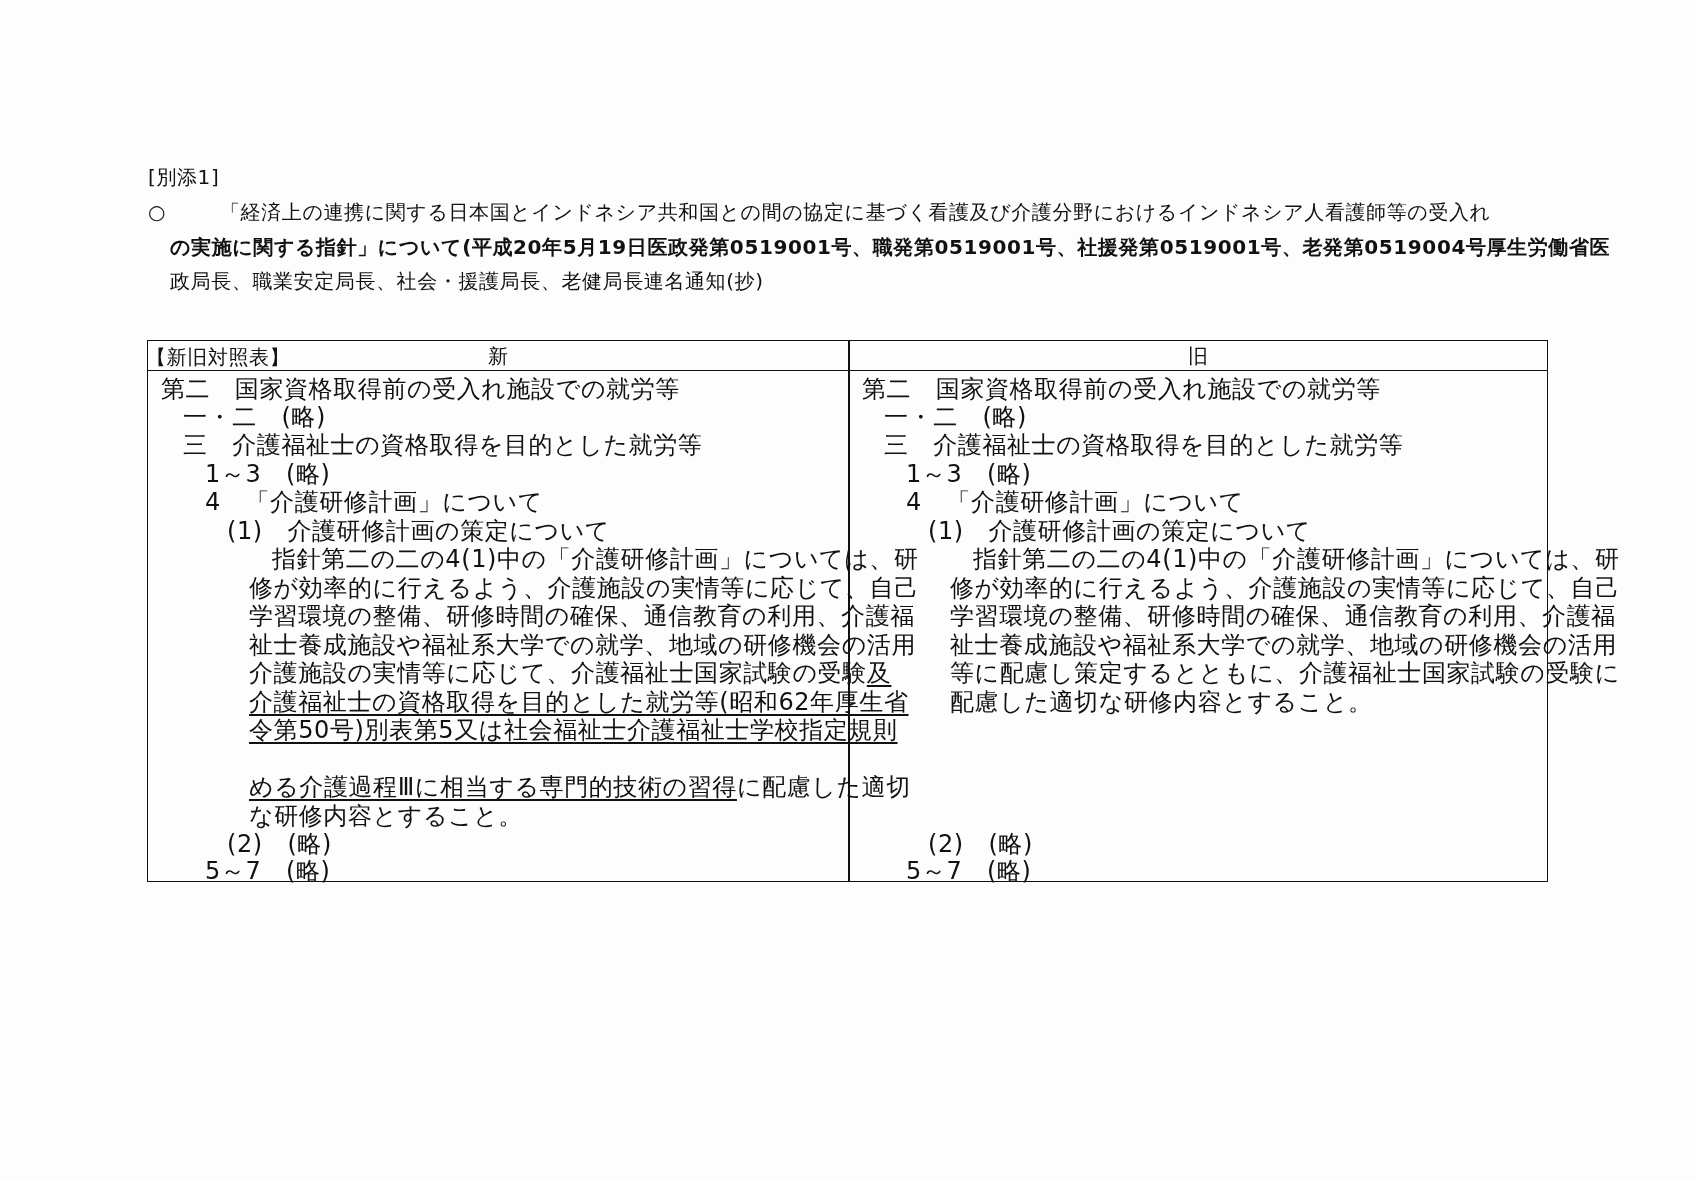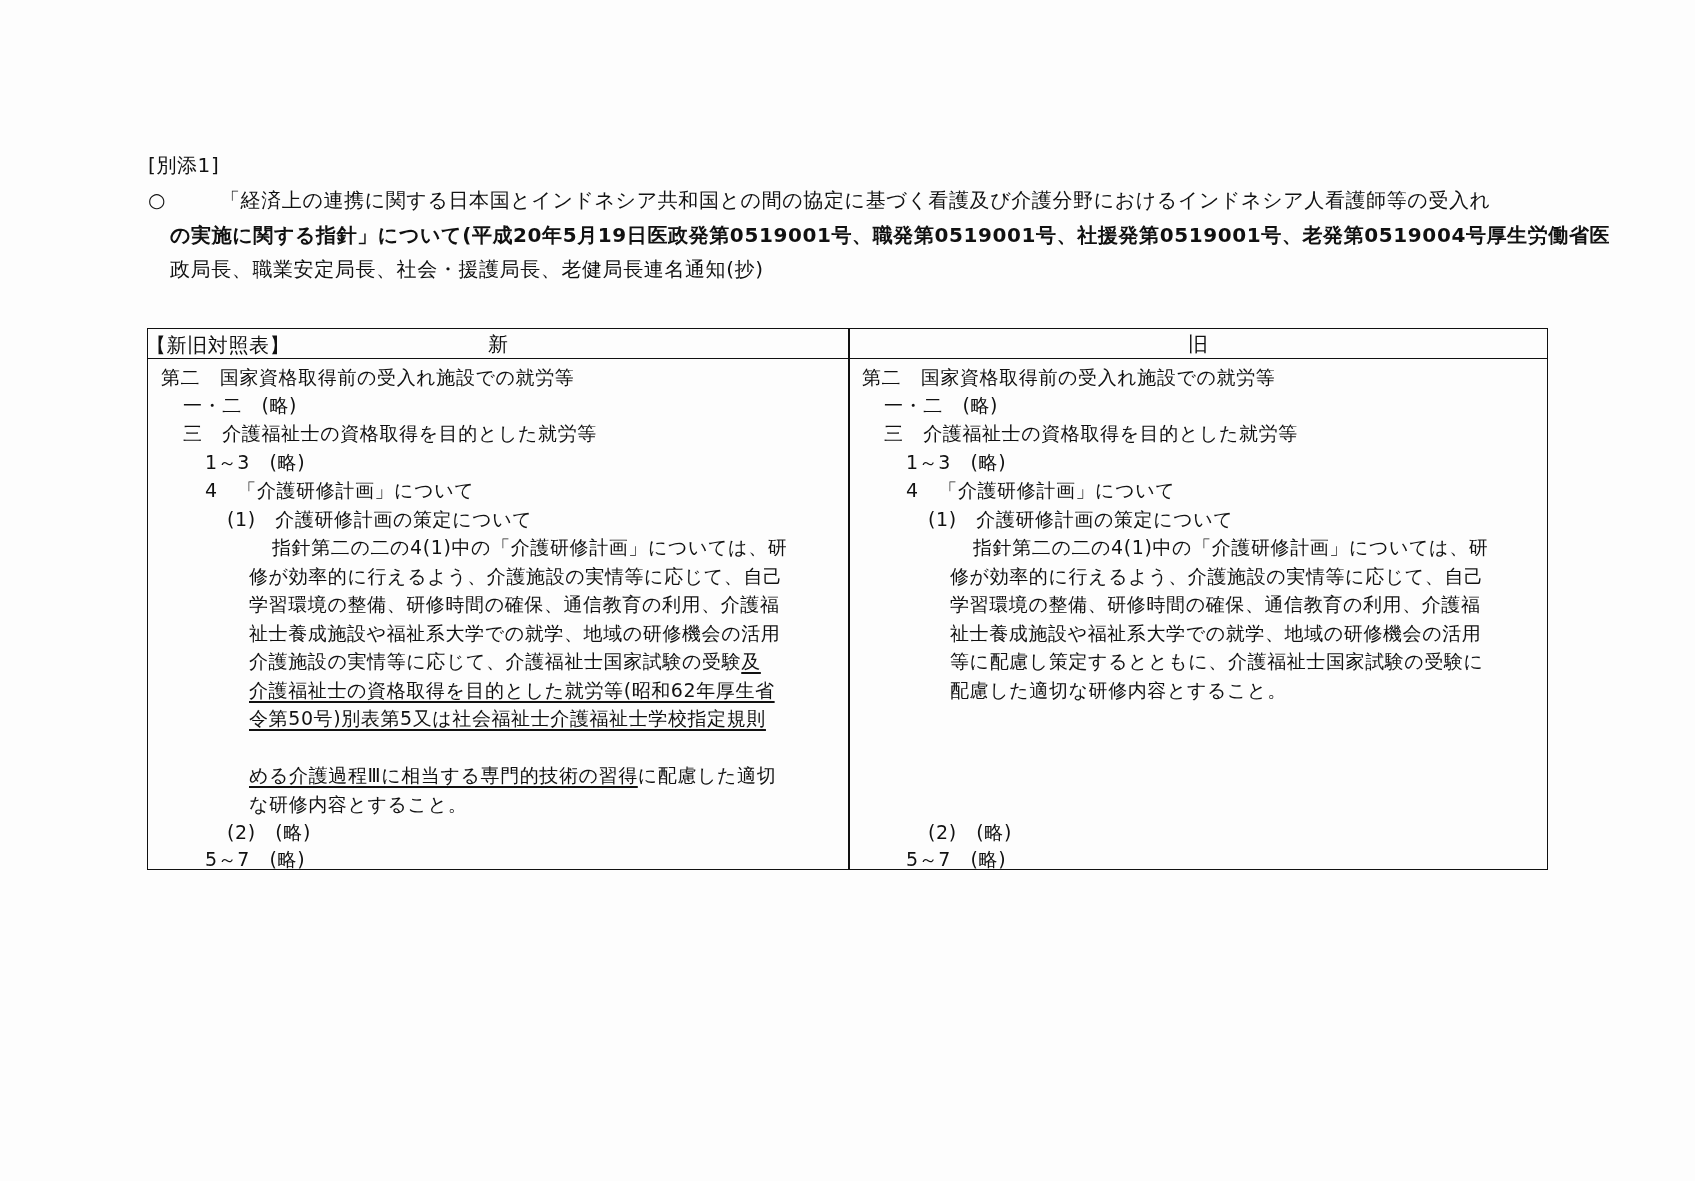--- a/index.html
+++ b/index.html
@@ -11,21 +11,21 @@
     width: 1695px;
     height: 1181px;
     position: relative;
     overflow: hidden;
     font-family: "DejaVu Sans", "Liberation Sans", sans-serif;
     color: #111;
     font-size: 20px;
   }
   .page {
     position: absolute;
-    left: 0; top: 0;
+    left: 0; top: 12px;
     width: 1695px; height: 946px;
   }
   .line {
     position: absolute;
     white-space: nowrap;
     line-height: 28px;
     height: 28px;
     font-size: 20px;
     letter-spacing: 0.6px;
   }
@@ -78,21 +78,21 @@
     height: 510px;
   }
   .col-new { left: 0; width: 700px; }
   .col-old { left: 701px; width: 698px; }
 
   .col .row {
     position: absolute;
     white-space: nowrap;
     line-height: 28px;
     height: 28px;
-    font-size: 19px;
+    font-size: 24px;
     letter-spacing: 0.6px;
   }
   .u { text-decoration: underline; text-underline-offset: 4px; text-decoration-thickness: 1.5px; }
 </style>
 </head>
 <body>
 
 <div class="page">
 
   <div class="line intro-attach">[別添1]</div>

